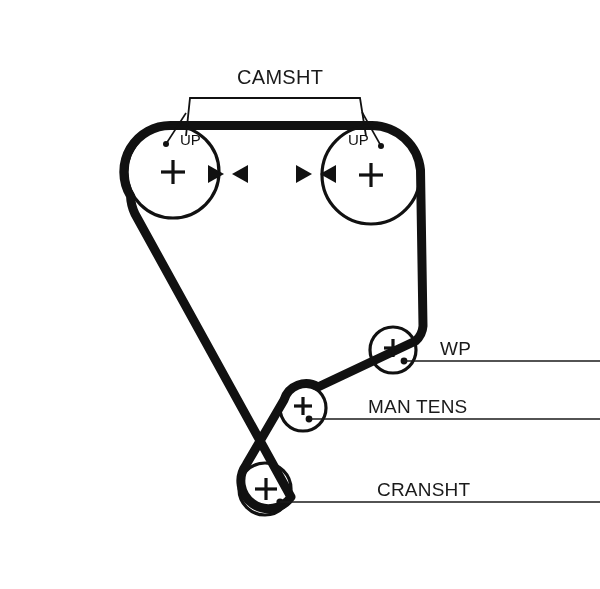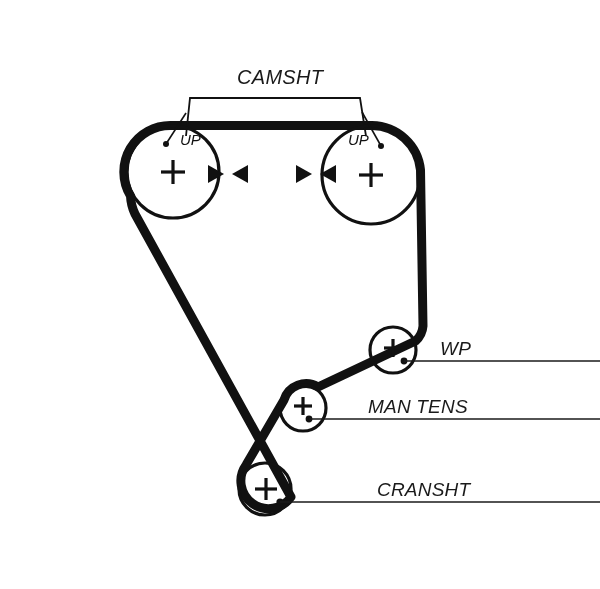--- a/index.html
+++ b/index.html
@@ -11,21 +11,20 @@
     width: 600px;
     height: 589px;
     font-family: "Liberation Sans", sans-serif;
     overflow: hidden;
   }
   #diagram-root {
     position: relative;
     width: 600px;
     height: 589px;
     background: #ffffff;
-    font-style: italic;
   }
   svg.diagram {
     display: block;
     width: 600px;
     height: 589px;
   }
   .belt {
     fill: none;
     stroke: #111111;
     stroke-width: 9;

